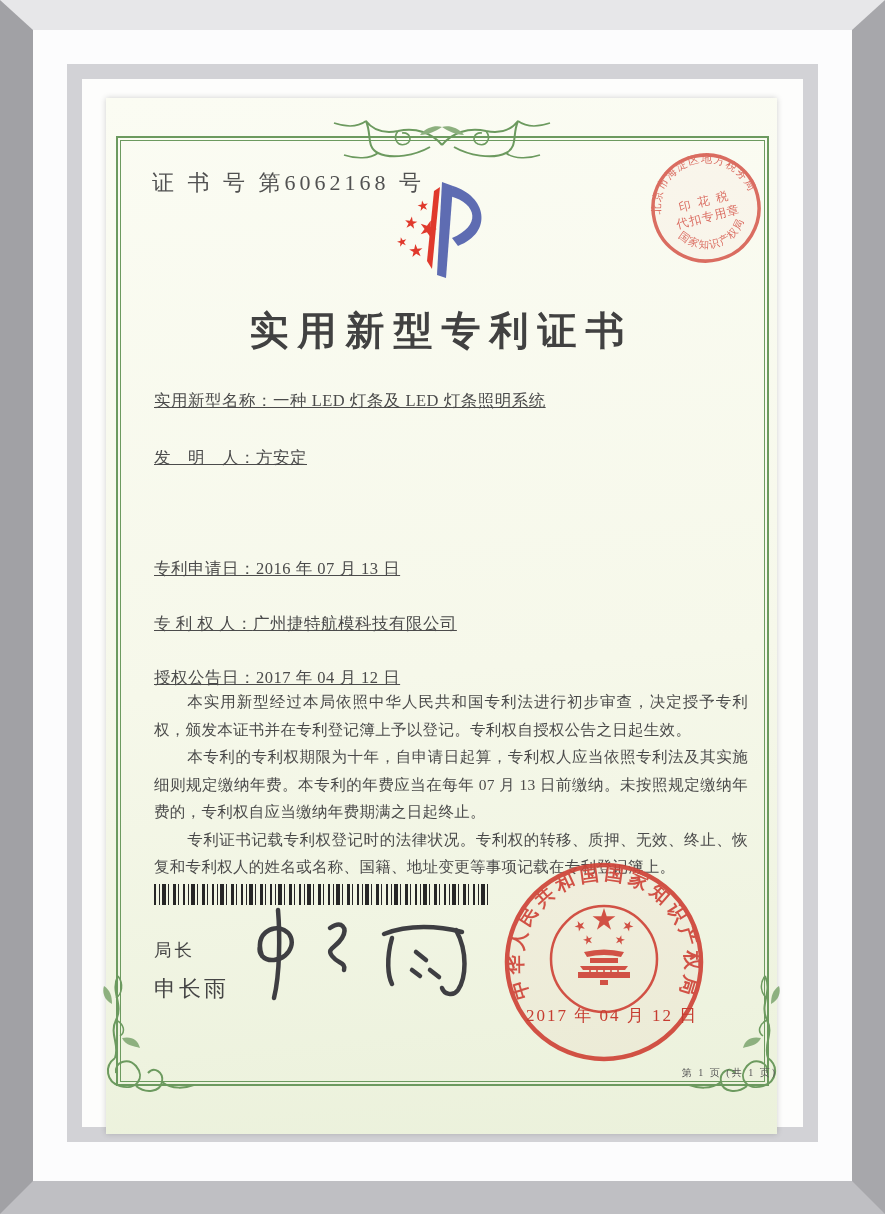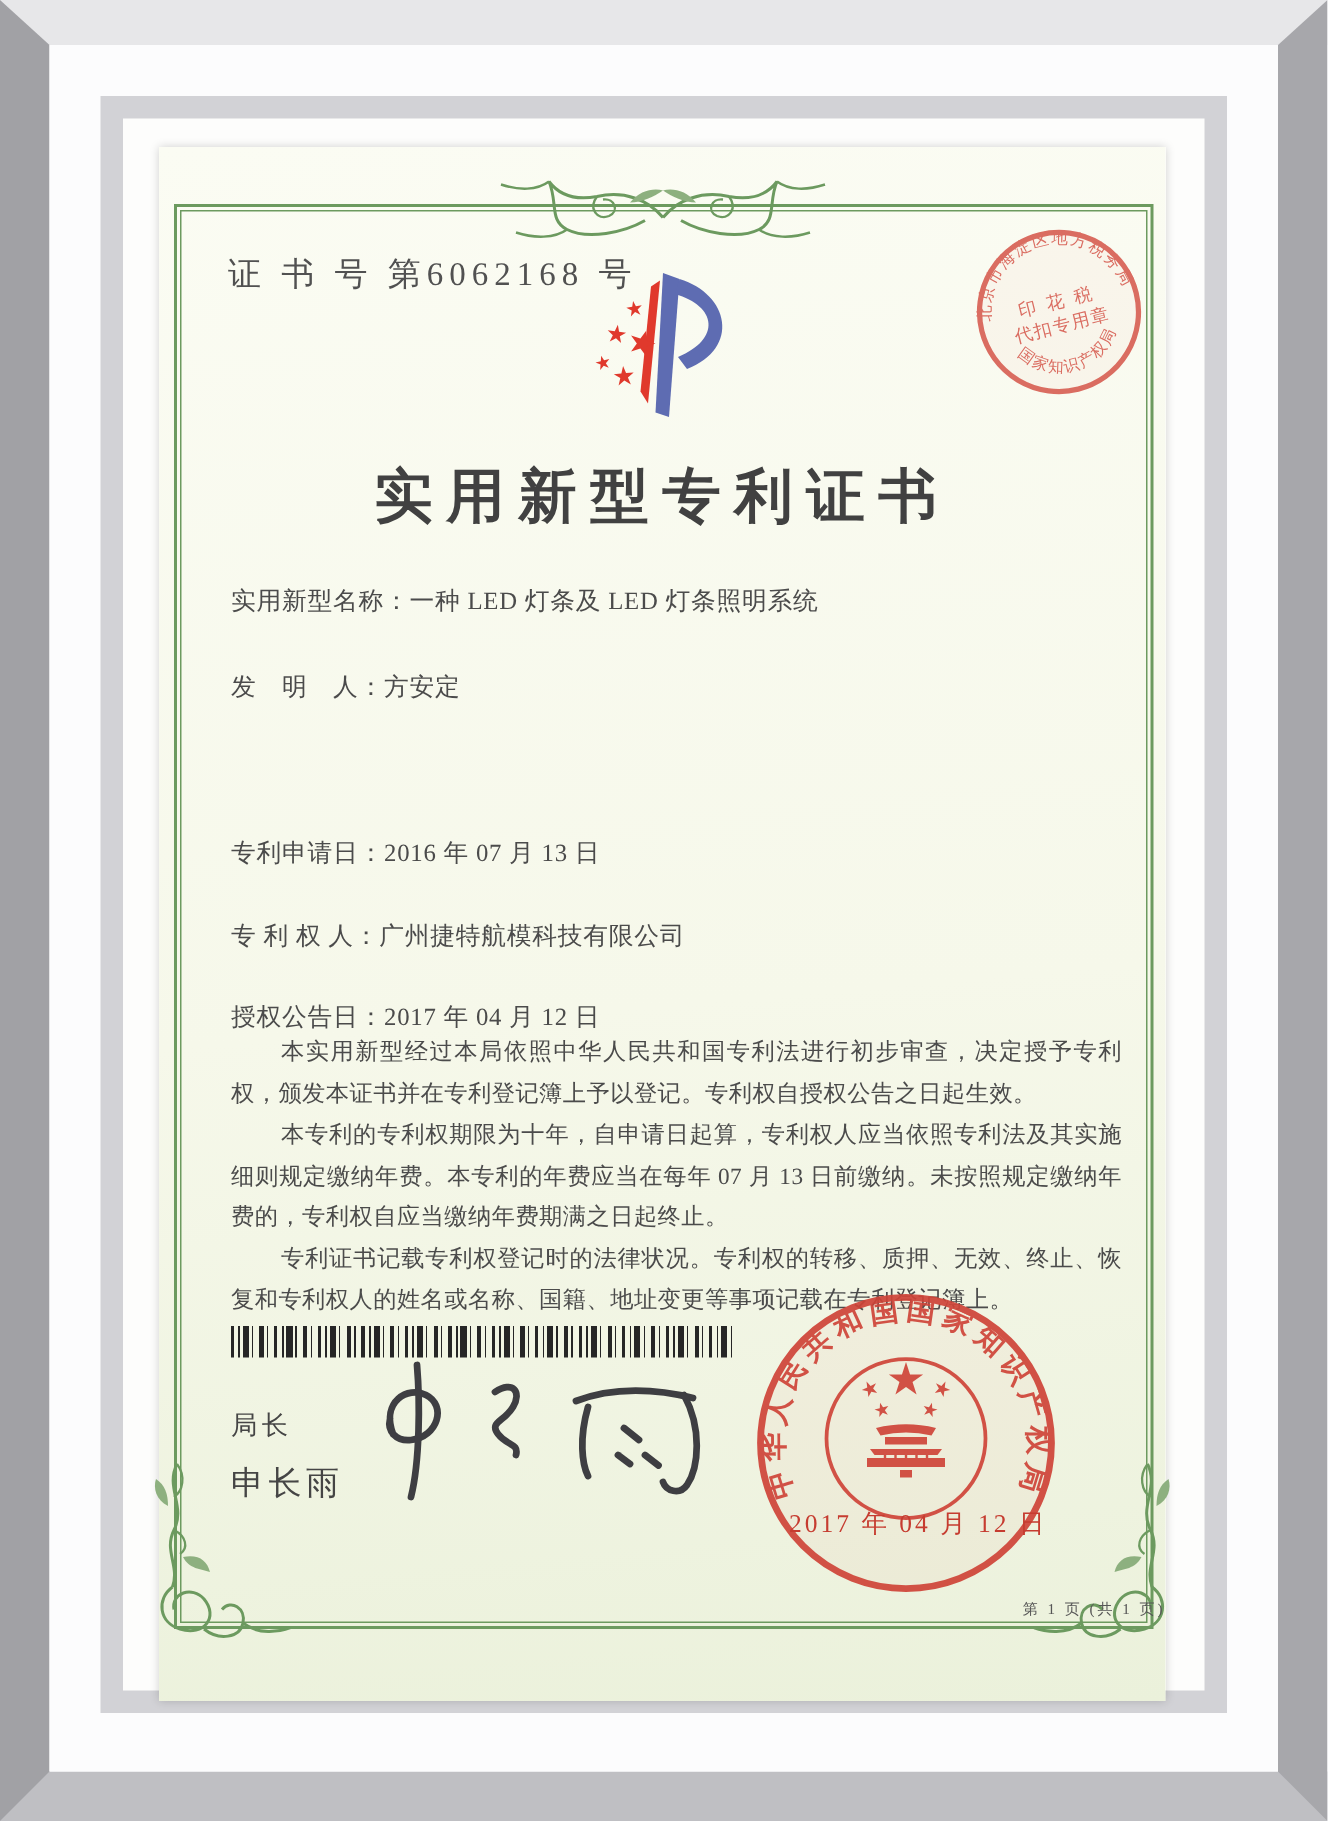--- a/index.html
+++ b/index.html
@@ -19,21 +19,21 @@
   .gborder{position:absolute;left:14px;right:12px;top:42px;bottom:52px;
            border:1px solid #6c9a5f;outline:2px solid #6c9a5f;outline-offset:2px;}
   .orn-top{position:absolute;left:50%;top:13px;transform:translateX(-50%);z-index:2;}
   .orn-bl{position:absolute;left:-4px;bottom:34px;z-index:2;}
   .orn-br{position:absolute;right:-4px;bottom:34px;z-index:2;transform:scaleX(-1);}
   .cert-number{position:absolute;left:46px;top:70px;font-size:22px;letter-spacing:4px;color:#515151;z-index:3;}
   .logo{position:absolute;left:276px;top:78px;z-index:3;}
   .tax-stamp{position:absolute;left:540px;top:50px;z-index:3;transform:rotate(-14deg);opacity:.88;}
   .title{position:absolute;left:0;top:186px;width:100%;text-align:center;
          font-size:39px;font-weight:bold;letter-spacing:9px;color:#414141;z-index:3;margin-top:20px;}
-  .field{position:absolute;left:48px;font-size:16.5px;letter-spacing:.5px;color:#4b4b4b;z-index:3;white-space:nowrap;}
+  .field{position:absolute;left:48px;font-size:16.5px;letter-spacing:.5px;color:#4b4b4b;z-index:3;white-space:nowrap;text-decoration:underline;}
   .f0{top:292px}.f1{top:349px}.f2{top:406px}.f3{top:460px}.f4{top:515px}.f5{top:569px}
   .paras{position:absolute;left:48px;top:590px;width:594px;z-index:3;}
   .paras p{margin:0;font-size:15.5px;line-height:27.5px;letter-spacing:.3px;
            text-indent:2.15em;text-align:justify;color:#4b4b4b;}
   .barcode{position:absolute;left:48px;top:786px;width:336px;height:21px;z-index:3;
     background:repeating-linear-gradient(90deg,#262626 0 2px,transparent 2px 5px,#262626 5px 6px,
       transparent 6px 8px,#262626 8px 12px,transparent 12px 14px,#262626 14px 15px,
       transparent 15px 19px,#262626 19px 22px,transparent 22px 24px,#262626 24px 25px,transparent 25px 29px);}
   .sig-title{position:absolute;left:48px;top:840px;font-size:17.5px;letter-spacing:3px;color:#454545;z-index:3;}
   .sig-name{position:absolute;left:48px;top:876px;font-size:22px;letter-spacing:3px;color:#454545;z-index:3;}

